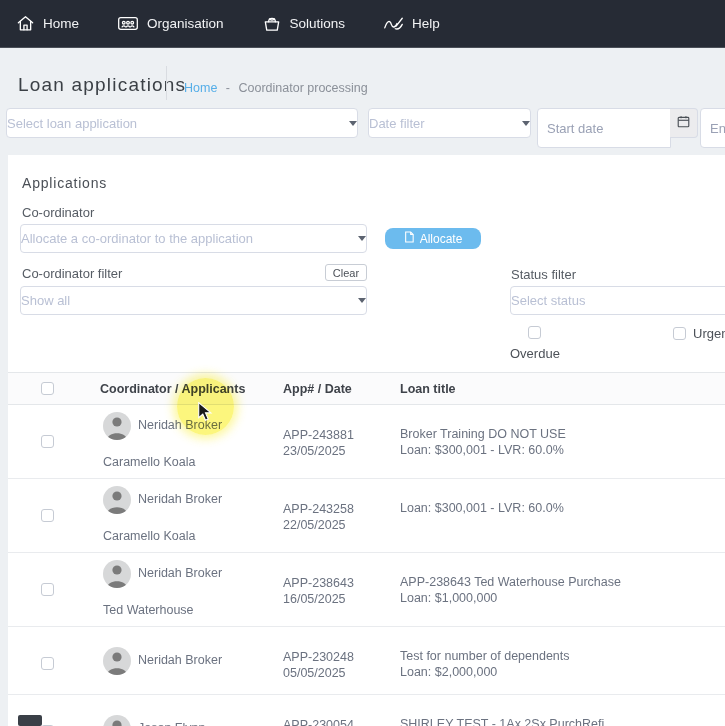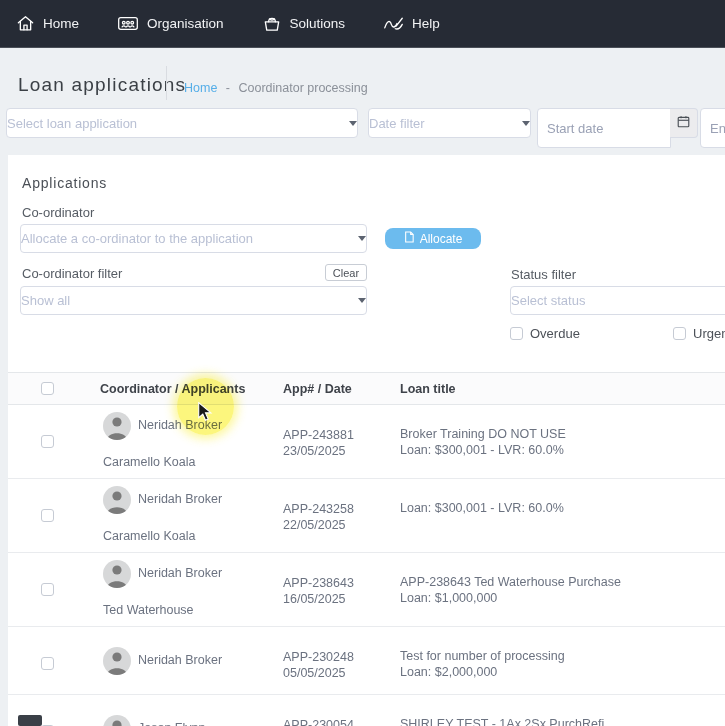--- a/index.html
+++ b/index.html
@@ -174,21 +174,21 @@
   <div class="select-box" style="left:12px;top:131px;width:347px;height:29px;">
     <span>Show all</span>
     <span class="arrow"></span>
   </div>
 
   <div class="lbl" style="left:503px;top:112px;">Status filter</div>
   <div class="select-box" style="left:502px;top:131px;width:230px;height:29px;">
     <span>Select status</span>
   </div>
 
-  <div class="checkline" style="left:502px;top:171px;">
+  <div class="checkline" style="left:502px;top:171px;flex-direction:column;">
     <span class="cbx" role="checkbox" aria-checked="false"></span>
     <span>Overdue</span>
   </div>
   <div class="checkline" style="left:665px;top:171px;">
     <span class="cbx" role="checkbox" aria-checked="false"></span>
     <span>Urgent</span>
   </div>
 
   <div class="thead">
     <span class="cbx" role="checkbox" aria-checked="false"></span>
@@ -265,21 +265,21 @@
             <path d="M4 28 C4 19 24 19 24 28 Z" fill="#7b7b7b"></path>
           </svg>
     </span>
     <span class="coord">Neridah Broker</span>
     <span class="applicant"></span>
     <div class="appcol">
       <div>APP-230248</div>
       <div>05/05/2025</div>
     </div>
     <div class="loancol">
-      <div>Test for number of processing</div>
+      <div>Test for number of dependents</div>
       <div>Loan: $2,000,000</div>
     </div>
   </div>
 
   <div class="trow centered">
     <span class="cbx" role="checkbox" aria-checked="false"></span>
     <span class="avatar">
       <svg width="28" height="28" viewBox="0 0 28 28">
             <circle cx="14" cy="10" r="4.6" fill="#7b7b7b"></circle>
             <path d="M4 28 C4 19 24 19 24 28 Z" fill="#7b7b7b"></path>

